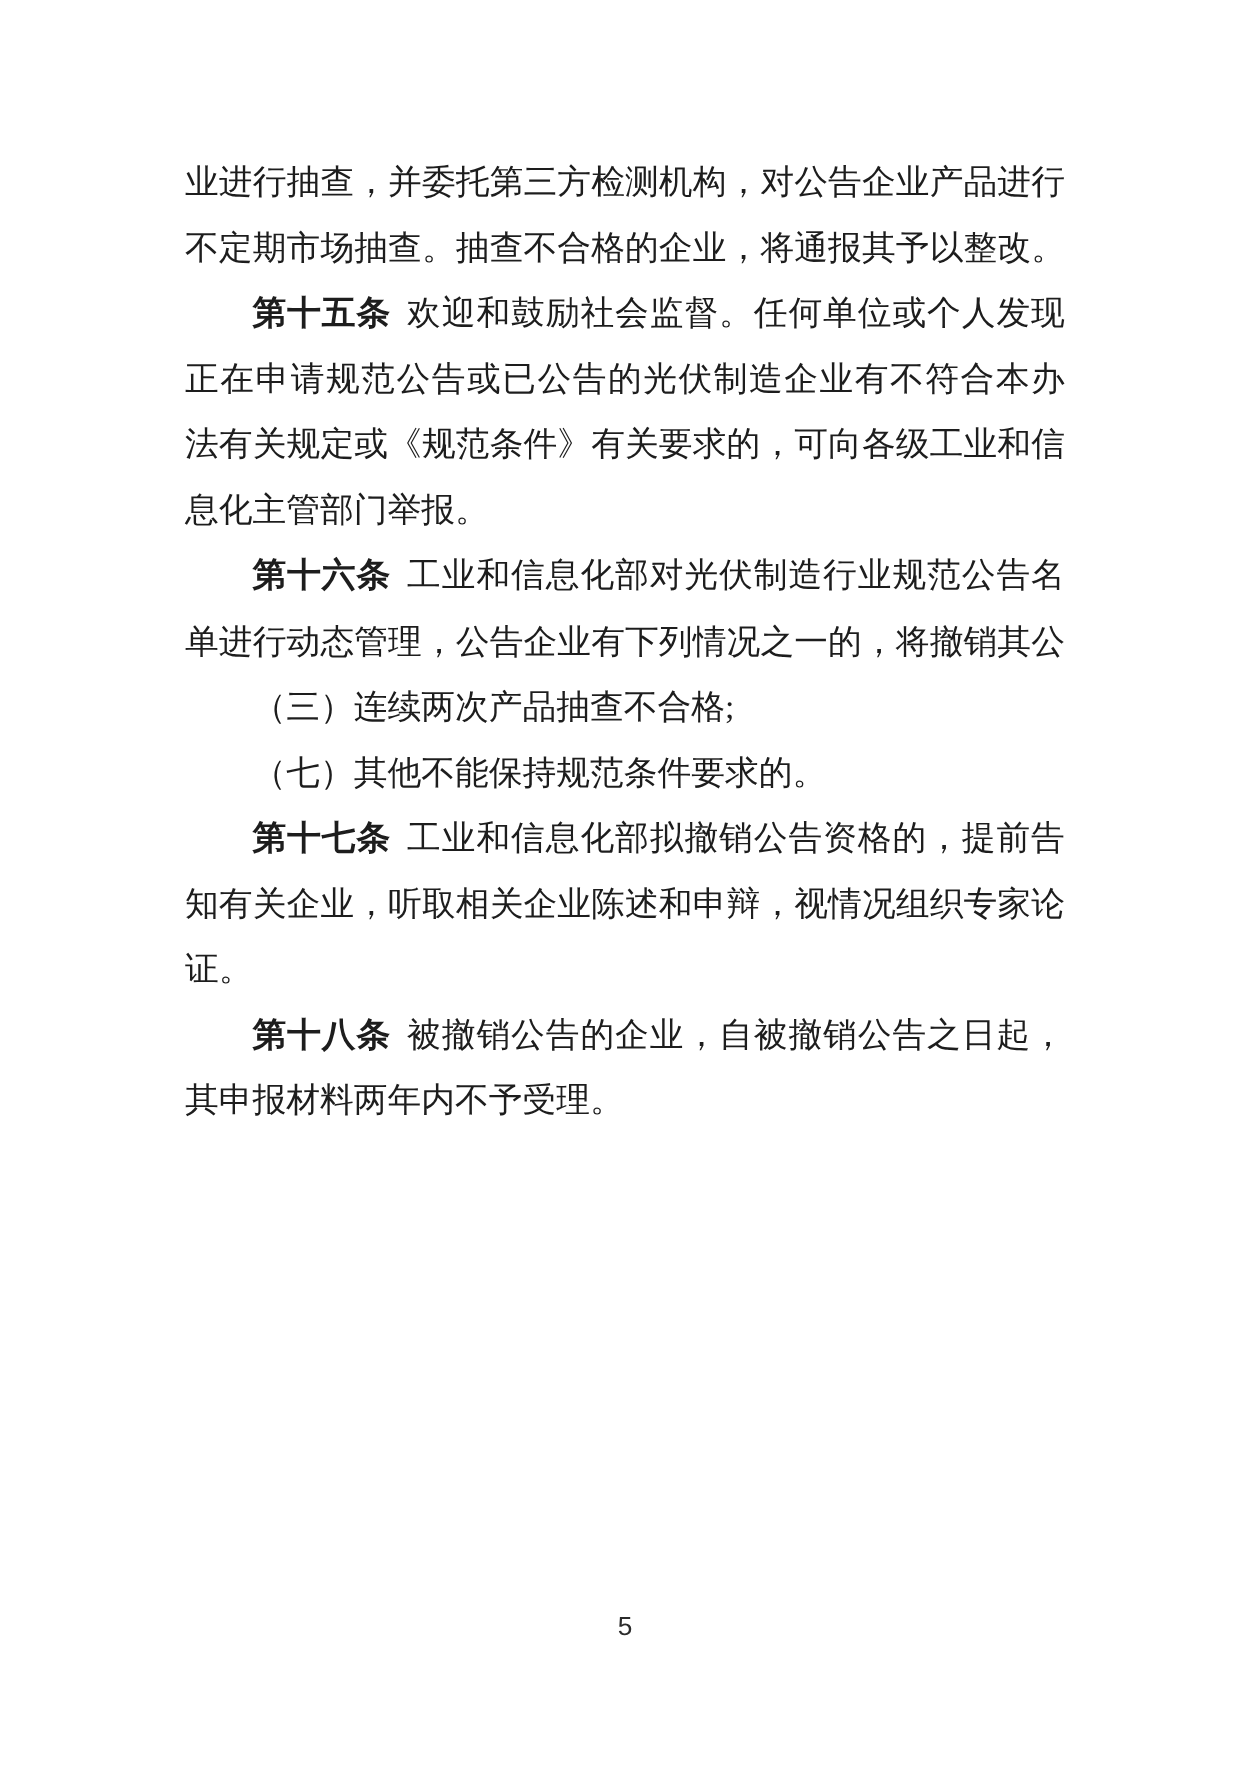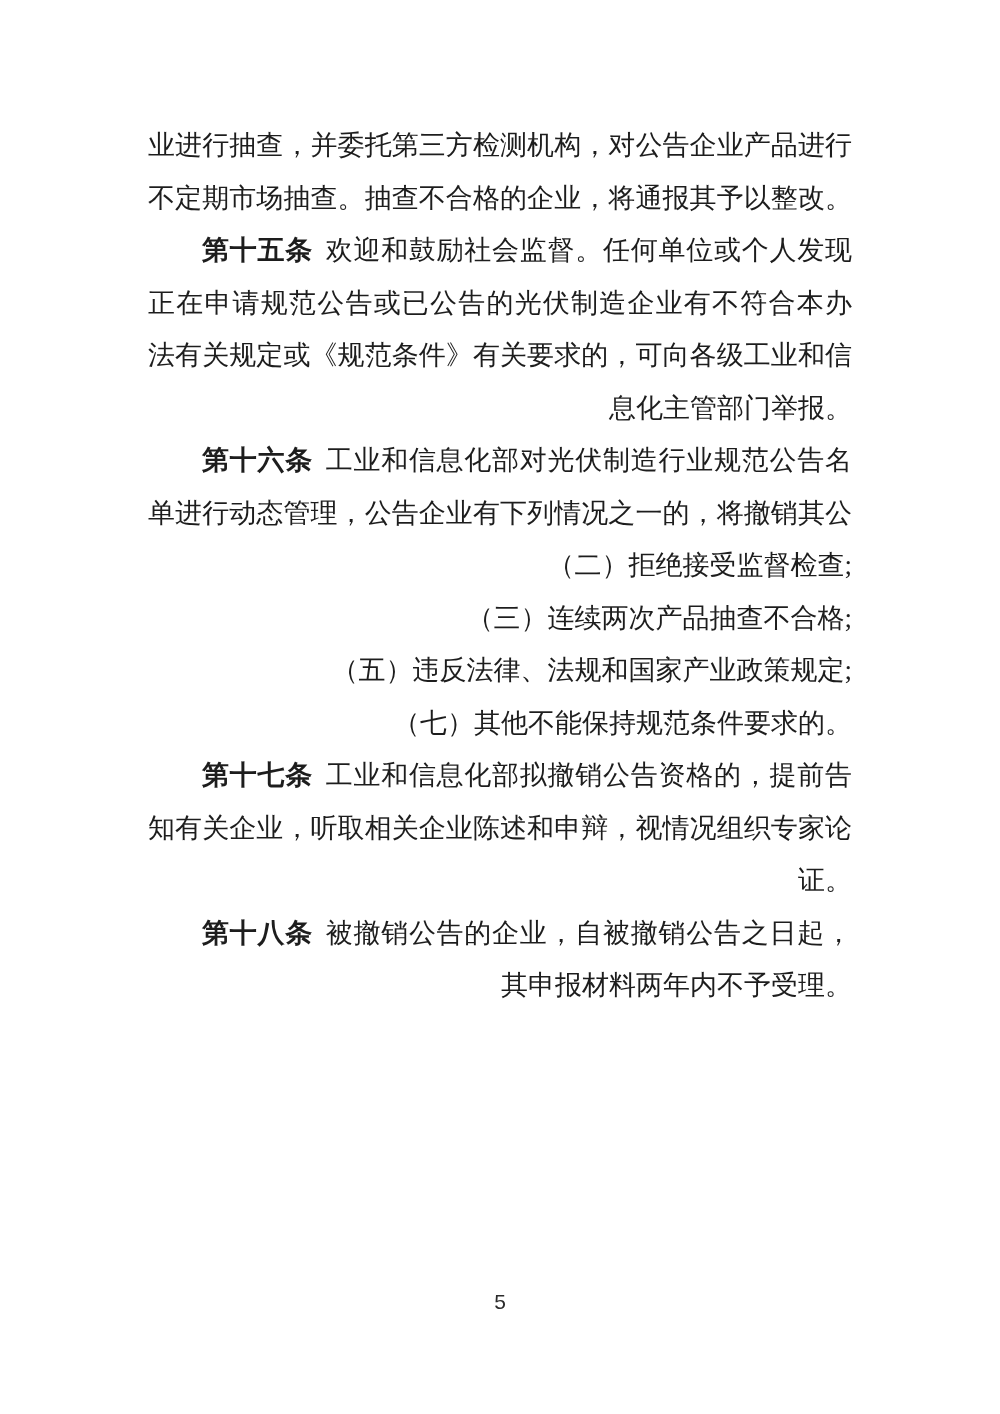--- a/index.html
+++ b/index.html
@@ -19,21 +19,20 @@
     width: 704px;
   }
   .line {
     height: 52.5px;
     font-size: 27px;
     letter-spacing: 0;
   }
   .line.block {
     line-height: 52.5px;
     white-space: pre;
-    text-align: right;
   }
   .line.justify {
     display: flex;
     justify-content: space-between;
     align-items: center;
   }
   .line.indent { padding-left: 54px; }
   .b { font-weight: 700; }
   .sp { display: inline-block; width: 12px; }
   .page-number {
@@ -236,23 +235,21 @@
       <span>之</span>
       <span>一</span>
       <span>的</span>
       <span>，</span>
       <span>将</span>
       <span>撤</span>
       <span>销</span>
       <span>其</span>
       <span>公</span>
     </div>
-    <div class="line block indent"><span>（二）拒绝接受监督检查;</span></div>
     <div class="line block indent"><span>（三）连续两次产品抽查不合格;</span></div>
-    <div class="line block indent"><span>（五）违反法律、法规和国家产业政策规定;</span></div>
     <div class="line block indent"><span>（七）其他不能保持规范条件要求的。</span></div>
     <div class="line justify indent">
       <span class="b">第</span>
       <span class="b">十</span>
       <span class="b">七</span>
       <span class="b">条</span>
       <span class="sp"></span>
       <span>工</span>
       <span>业</span>
       <span>和</span>

